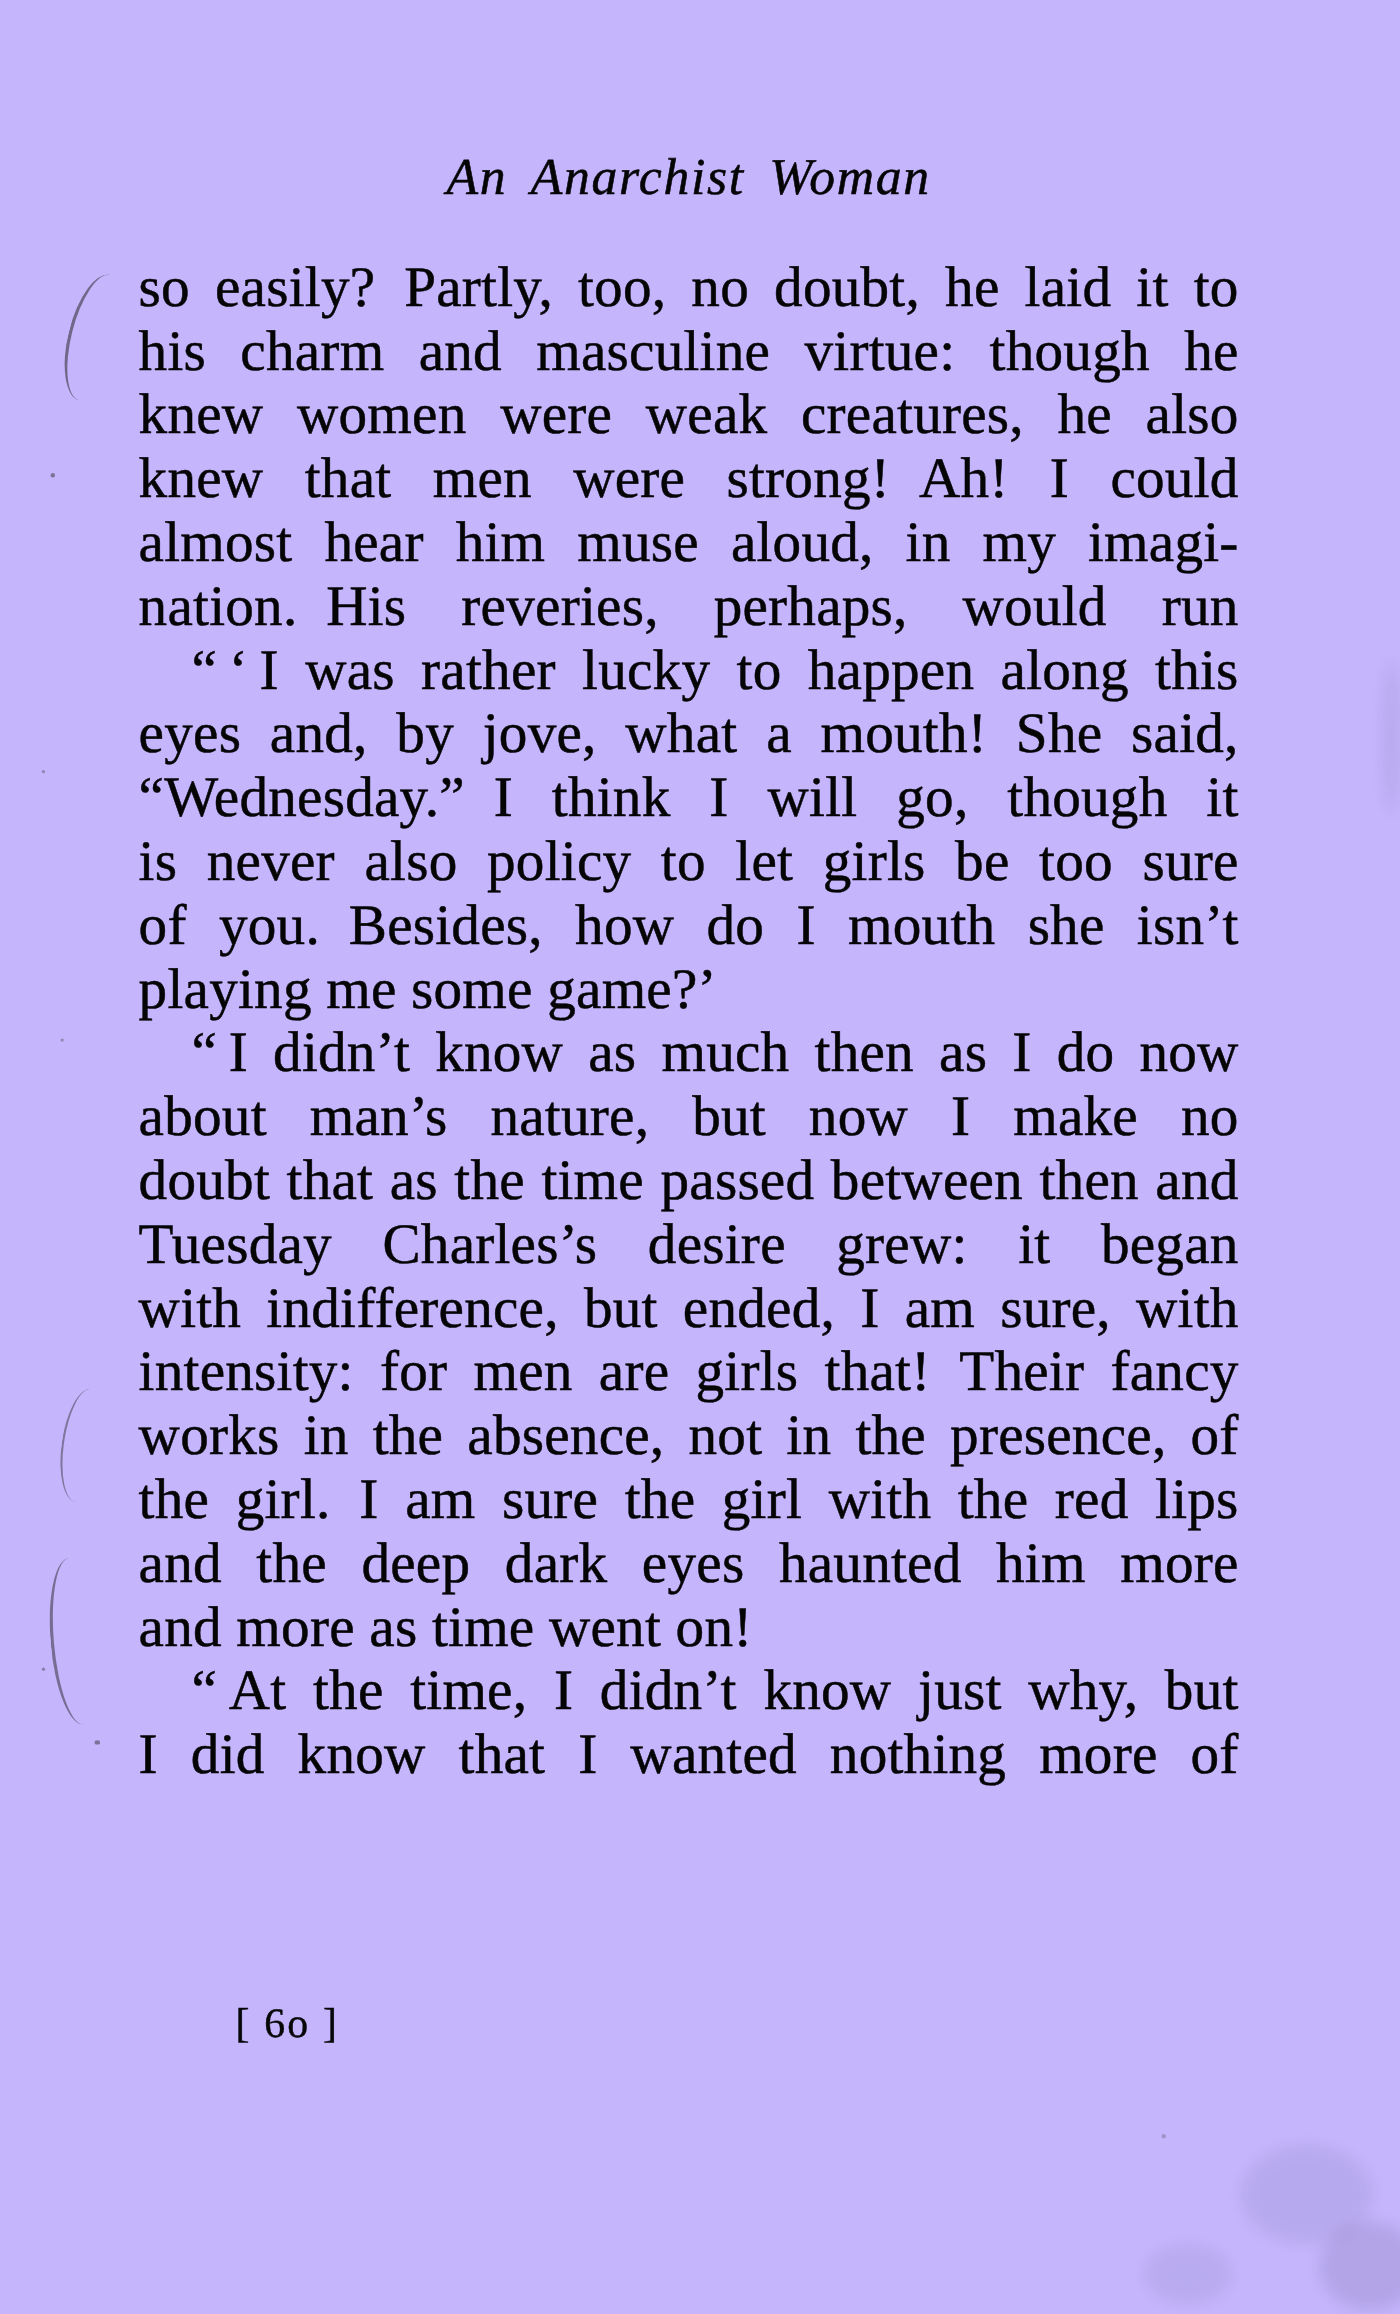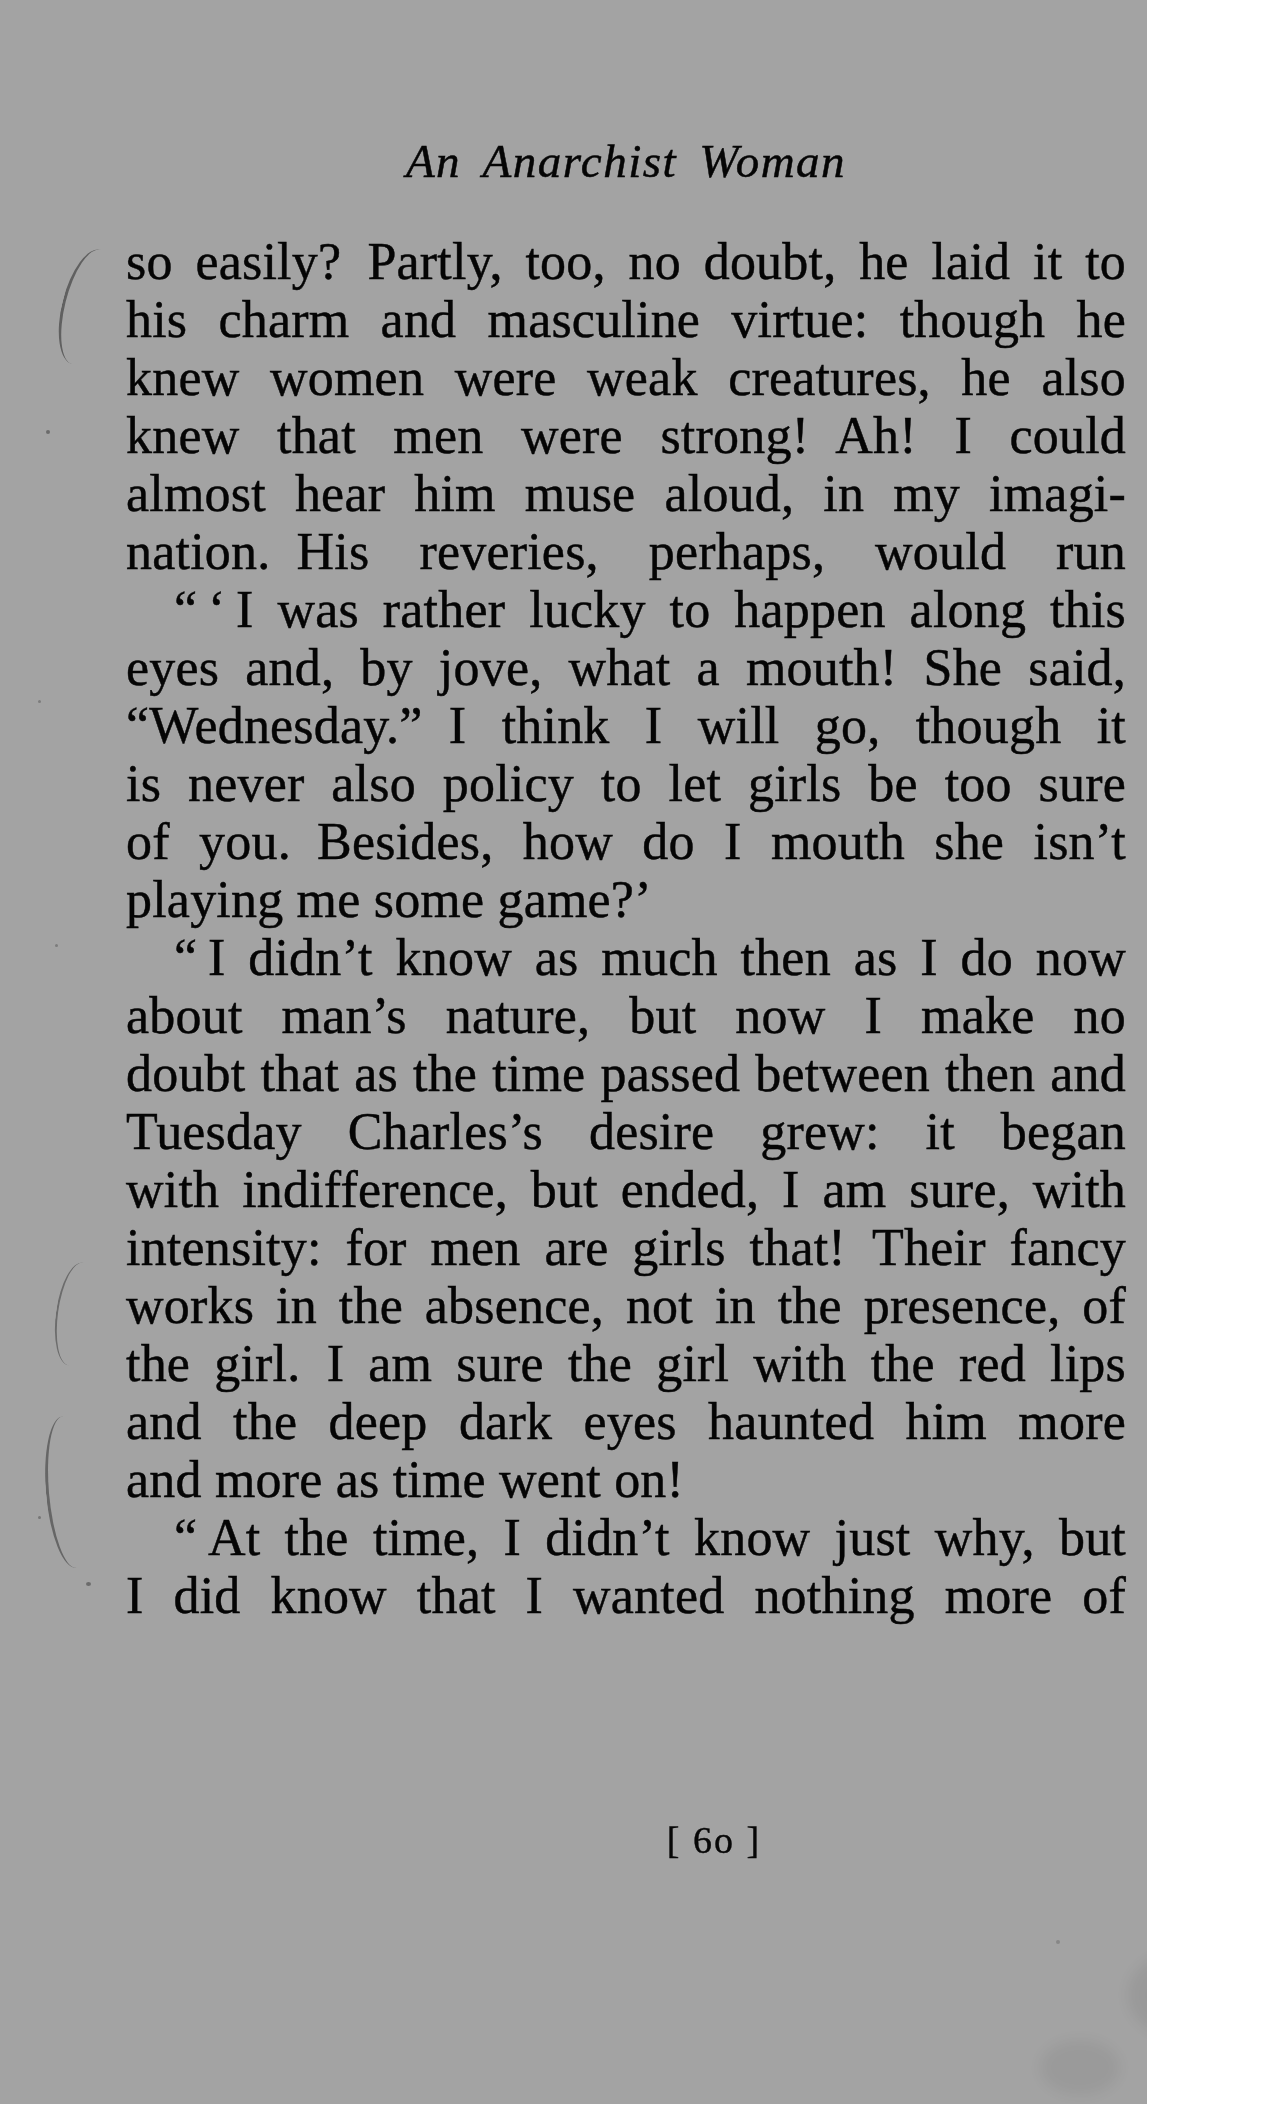--- a/index.html
+++ b/index.html
@@ -2,23 +2,23 @@
 <html><head>
 <meta charset="utf-8">
 <style>
   html, body {
     margin: 0;
     padding: 0;
     background: #ffffff;
   }
   .page {
     position: relative;
-    width: 1147px;
+    width: 1273px;
     height: 2104px;
-    background: #a3a3a3;
+    background: #c4b5fd;
     overflow: hidden;
     font-family: "Liberation Serif", "DejaVu Serif", serif;
     color: #060606;
   }
   .running-header {
     position: absolute;
     top: 134px;
     left: 126px;
     width: 1000px;
     text-align: center;
@@ -50,21 +50,21 @@
     text-align-last: left;
   }
   .line.indent {
     text-indent: 48px;
   }
   .page-number {
     position: absolute;
     top: 1818px;
     left: 126px;
     width: 1000px;
-    text-align: center;
+    text-align: left;
     font-size: 38px;
     letter-spacing: 2px;
     color: #070707;
     -webkit-text-stroke: 0.4px #070707;
   }
   .page-number .inner { position: relative; left: 88px; }
   
   .artifact { position: absolute; pointer-events: none; }
   .arc {
     border: none;

